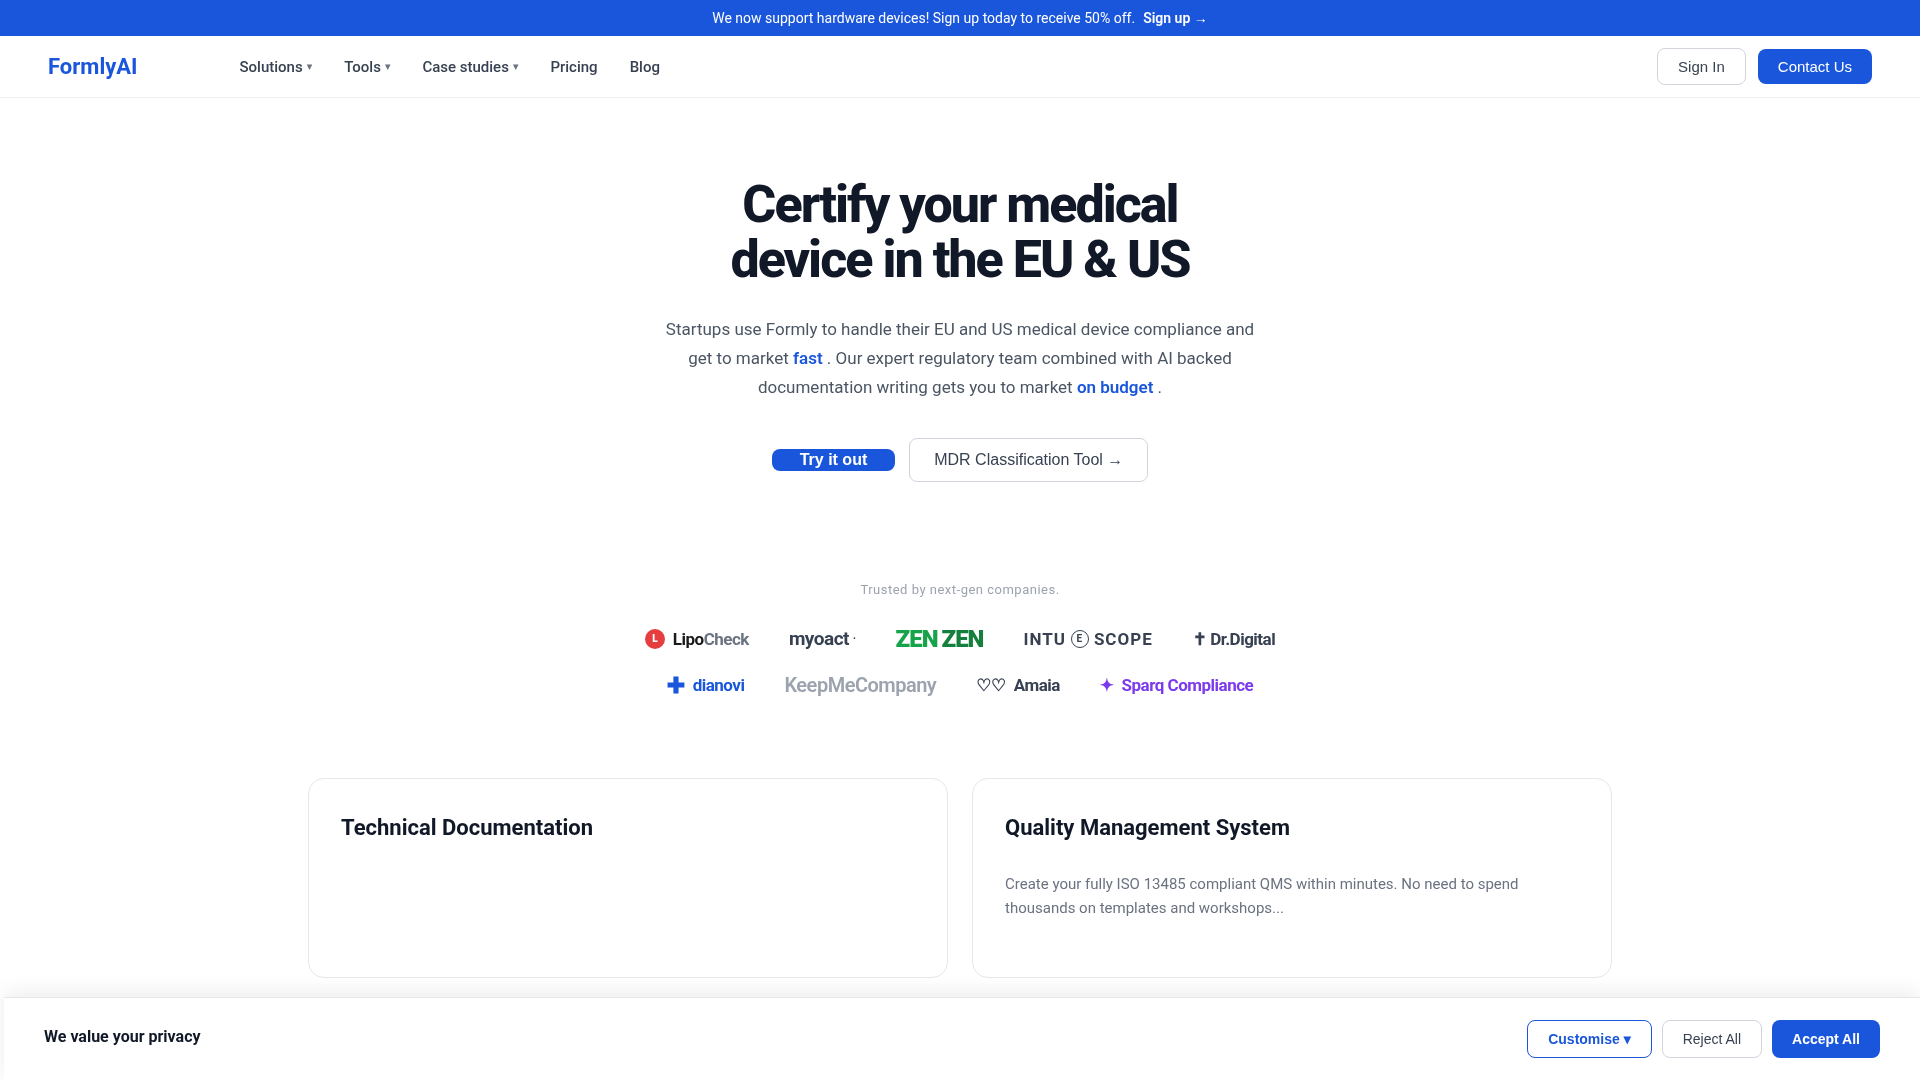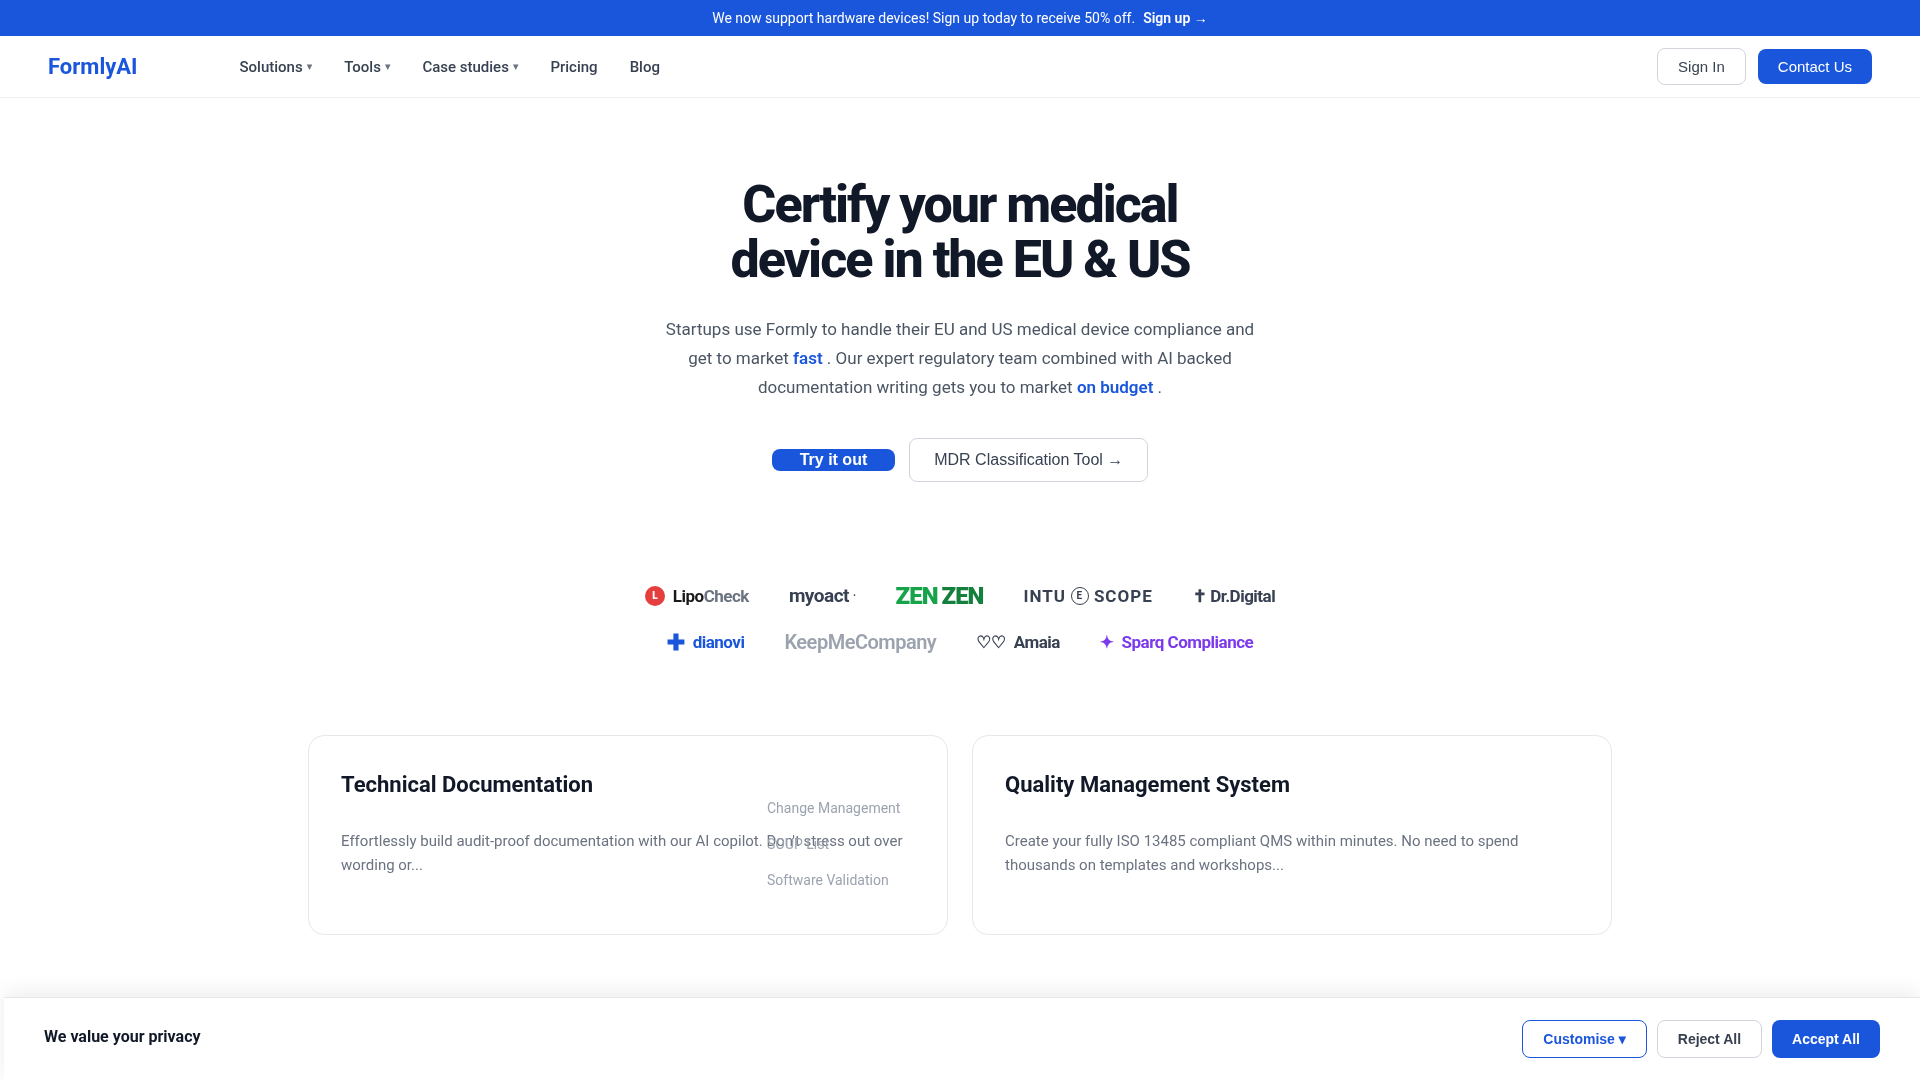--- a/index.html
+++ b/index.html
@@ -273,21 +273,21 @@
       align-items: center;
       gap: 4px;
     }
     .btn-reject {
       padding: 10px 20px;
       border: 1.5px solid #d1d5db;
       border-radius: 8px;
       background: #fff;
       color: #374151;
       font-size: 14px;
-      font-weight: 700;
+      font-weight: 400;
       cursor: pointer;
     }
     .btn-accept {
       padding: 10px 20px;
       border-radius: 8px;
       background: #1a56db;
       color: #fff;
       font-size: 14px;
       font-weight: 600;
       border: none;
@@ -342,20 +342,21 @@
     <span class="highlight-budget">on budget</span>
     <span>.</span>
   </p>
   <div class="hero-actions">
     <button class="btn-try">Try it out</button>
     <button class="btn-mdr">MDR Classification Tool →</button>
   </div>
 </section>
 
 <section class="trusted-section">
+  <p class="trusted-label">Trusted by next-gen companies.</p>
   <div class="logos-row">
     <div class="logo-item">
       <span style="width:20px;height:20px;border-radius:50%;background:#e53e3e;display:inline-flex;align-items:center;justify-content:center;color:#fff;font-size:10px;font-weight:900;margin-right:4px">L</span>
       <span style="color:#1a1a1a;font-size:17px;font-weight:700;">Lipo<span style="color:#6b7280">Check</span></span>
     </div>
     <div class="logo-item logo-myoact" style="font-size:19px;letter-spacing:-0.5px;color:#374151;">myoact<sup style="font-size:10px">·</sup></div>
     <div class="logo-item logo-zenzen" style="font-size:24px;font-weight:900;color:#16a34a;letter-spacing:-1px;">ZEN<span style="color:#15803d">ZEN</span></div>
     <div class="logo-item logo-intuescope" style="font-size:17px;font-weight:700;color:#374151;letter-spacing:1px;">INTU<span style="border:1.5px solid #374151;border-radius:50%;display:inline-flex;align-items:center;justify-content:center;width:18px;height:18px;font-size:10px;margin:0 1px">E</span>SCOPE</div>
     <div class="logo-item logo-drdigital" style="font-size:17px;font-weight:700;color:#374151;">✝ Dr.Digital</div>
   </div>
@@ -369,26 +370,20 @@
     </div>
     <div class="logo-item logo-sparq" style="font-size:17px;font-weight:700;color:#7c3aed;">
       <span style="color:#7c3aed;margin-right:4px">✦</span> Sparq Compliance
     </div>
   </div>
 </section>
 
 <div class="cards-section">
   <div class="card card-tech">
     <h3>Technical Documentation</h3>
-    <p>Effortlessly build audit-proof documentation with our AI copilot. Don't stress out over wording or...</p>
-    <div class="card-side-menu">
-      <span class="side-menu-item">Change Management</span>
-      <span class="side-menu-item">SOUP List</span>
-      <span class="side-menu-item">Software Validation</span>
-    </div>
   </div>
   <div class="card">
     <h3>Quality Management System</h3>
     <p>Create your fully ISO 13485 compliant QMS within minutes. No need to spend thousands on templates and workshops...</p>
   </div>
 </div>
 
 <div class="cookie-banner">
   <div class="cookie-left">
     <h4>We value your privacy</h4>

